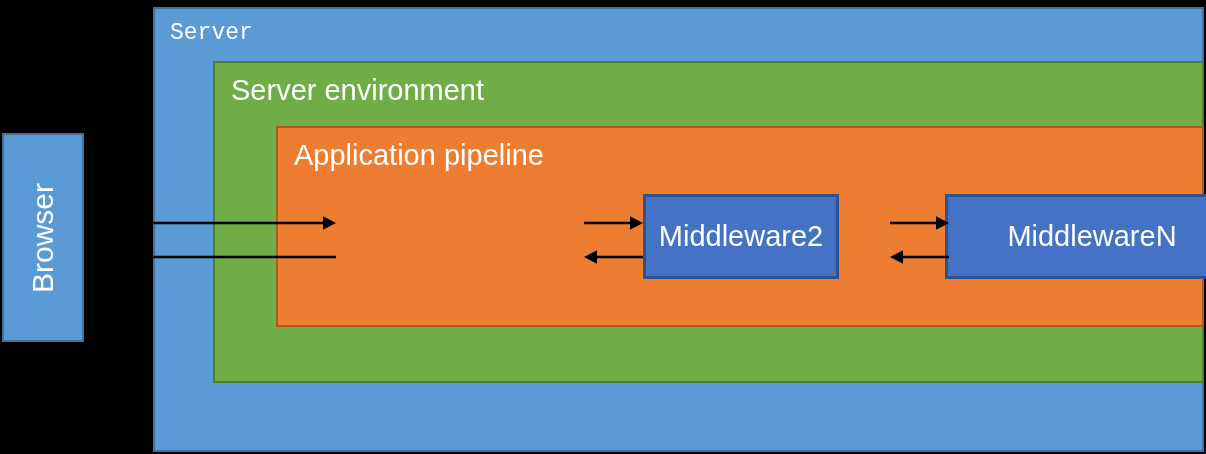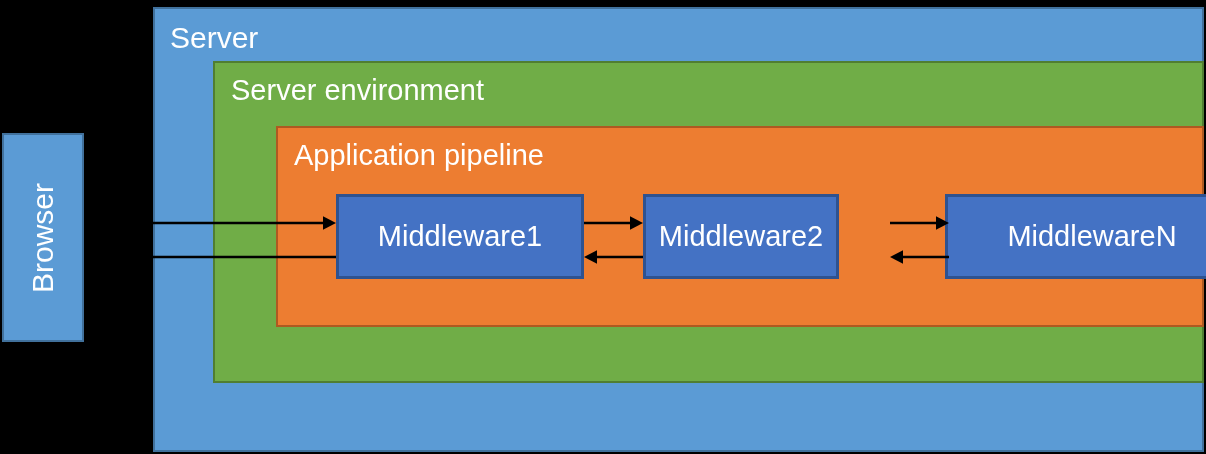--- a/index.html
+++ b/index.html
@@ -44,21 +44,21 @@
     left: 61px; top: 63px; width: 928px; height: 201px;
     background: var(--pipeline-orange);
     border: 2px solid var(--pipeline-orange-border);
   }
   .container-label {
     padding: 12px 0 0 16px;
     font-size: 29px;
     line-height: 1.1;
     white-space: nowrap;
   }
-  #server-box > .container-label { padding: 12px 0 0 15px; font-size: 30px; }
+  #server-box > .container-label { padding: 12px 0 0 15px; font-size: 23px; font-family: Liberation Mono, monospace; }
 
   .middleware-box {
     position: absolute;
     top: 66px;
     height: 85px;
     background: var(--middleware-blue);
     border: 3px solid var(--middleware-blue-border);
     box-sizing: border-box;
     display: flex; align-items: center; justify-content: center;
     font-size: 29px;
@@ -88,23 +88,20 @@
 
   <div id="server-box" class="box">
     <div class="container-label">Server</div>
 
     <div id="hosting-box" class="box">
       <div class="container-label">Server environment</div>
 
       <div id="pipeline-box" class="box">
         <div class="container-label">Application pipeline</div>
 
-        <div id="middleware1-box" class="middleware-box">
-          <span>Middleware1</span>
-        </div>
         <div id="middleware2-box" class="middleware-box">
           <span>Middleware2</span>
         </div>
         <div id="middlewareN-box" class="middleware-box">
           <span>MiddlewareN</span>
         </div>
 
       </div>
     </div>
   </div>

